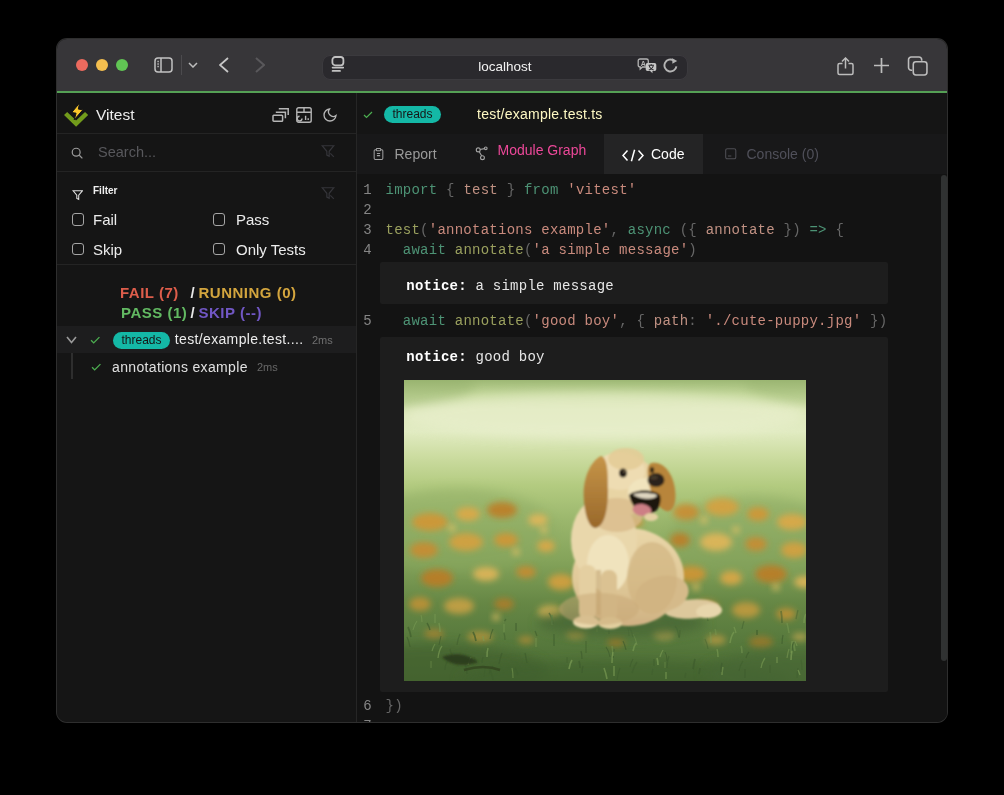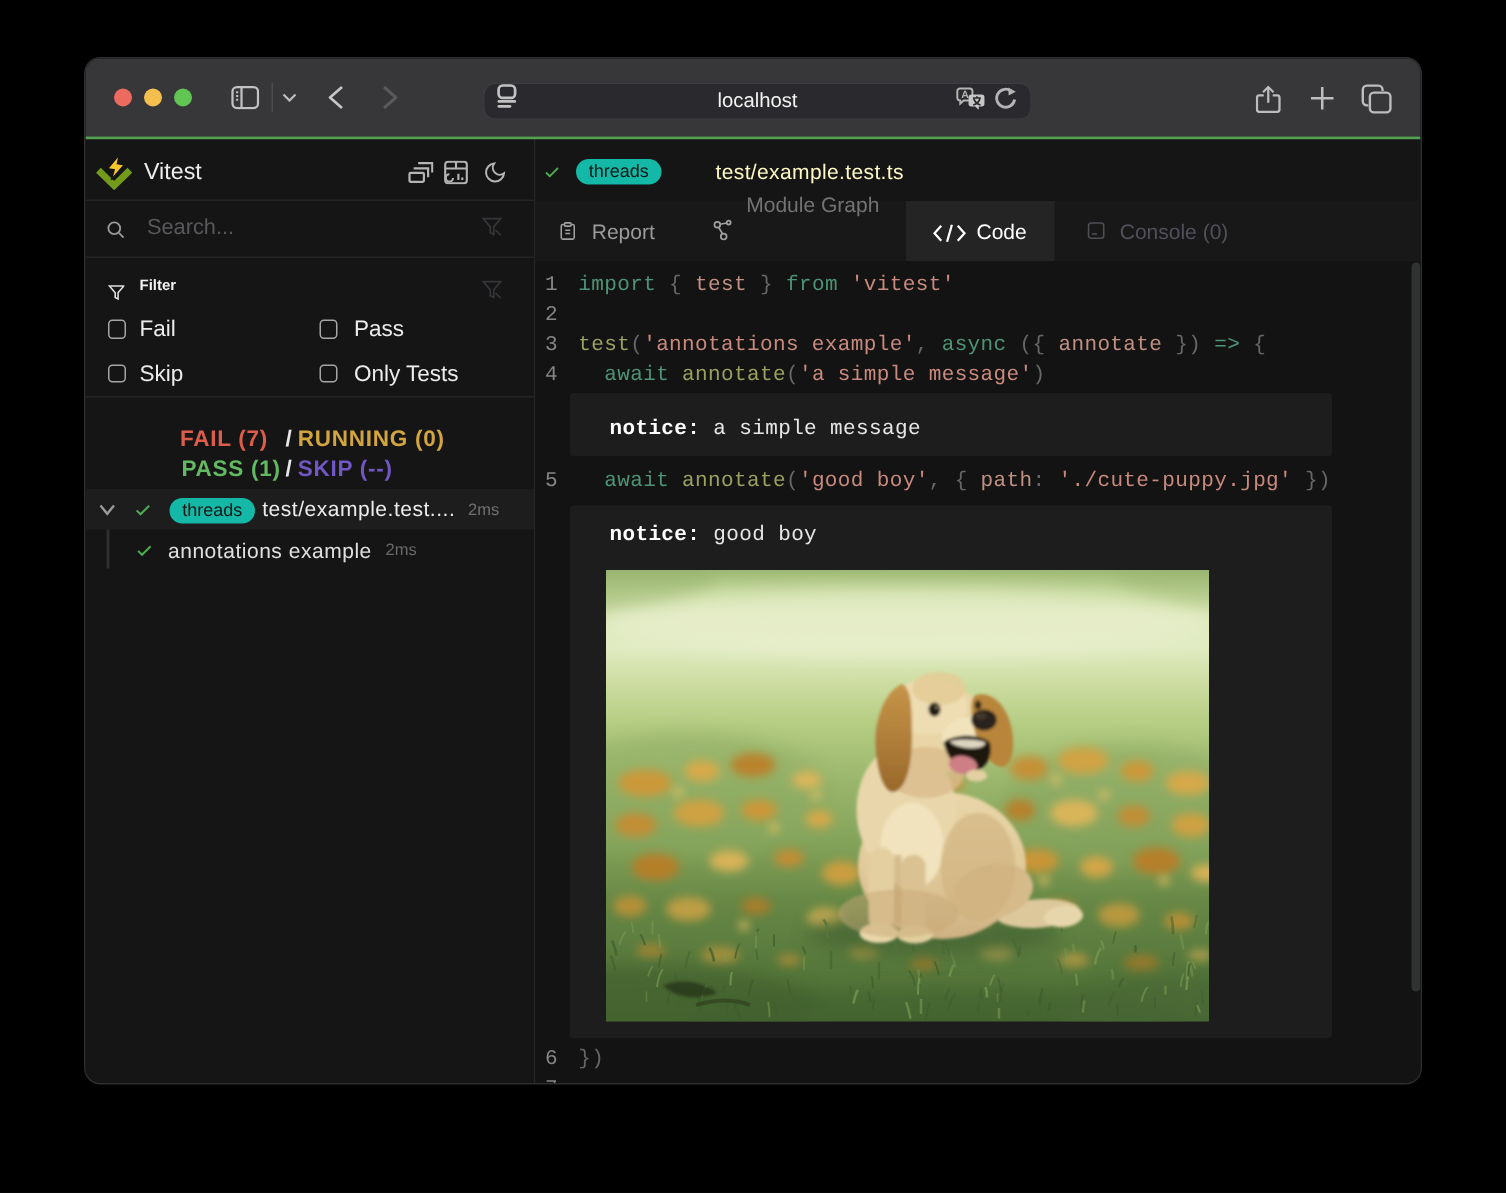--- a/index.html
+++ b/index.html
@@ -196,21 +196,21 @@
         <line x1="9" y1="15" x2="15" y2="15"></line>
       </svg>
     <div class="abs" style="left:37.5px;top:52.5px;font-size:14px;color:#9a9a9a;">Report</div>
     <svg class="abs" style="left:116.5px;top:52.5px;" width="14.5" height="15" viewBox="0 0 24 24" fill="none" stroke="#a0a0a0" stroke-width="1.9">
         <circle cx="7" cy="6" r="3.2"></circle>
         <circle cx="19.5" cy="3.5" r="2.2"></circle>
         <circle cx="14" cy="19" r="3.2"></circle>
         <line x1="10" y1="5.4" x2="17.4" y2="4"></line>
         <line x1="8.5" y1="8.8" x2="12.8" y2="16.2"></line>
       </svg>
-    <div class="abs" style="left:140.5px;top:35px;font-size:14px;color:#737373;">Module Graph</div>
+    <div class="abs" style="left:140.5px;top:49px;font-size:14px;color:#ec4899;">Module Graph</div>
     <svg class="abs" style="left:265px;top:55.5px;" width="22" height="13" viewBox="0 0 22 13" fill="none" stroke="#ffffff" stroke-width="1.5">
         <polyline points="5.5,1.5 1,6.5 5.5,11.5"></polyline>
         <polyline points="16.5,1.5 21,6.5 16.5,11.5"></polyline>
         <line x1="12.6" y1="0.8" x2="9.4" y2="12.2"></line>
       </svg>
     <div class="abs" style="left:294px;top:52.5px;font-size:14px;color:#fff;font-weight:500;">Code</div>
     <svg class="abs" style="left:366.5px;top:53.5px;" width="13.5" height="13.5" viewBox="0 0 24 24" fill="none" stroke="#4e4e54" stroke-width="1.9">
         <rect x="3" y="3" width="18" height="18" rx="3"></rect>
         <line x1="7" y1="16" x2="13" y2="16"></line>
       </svg>

